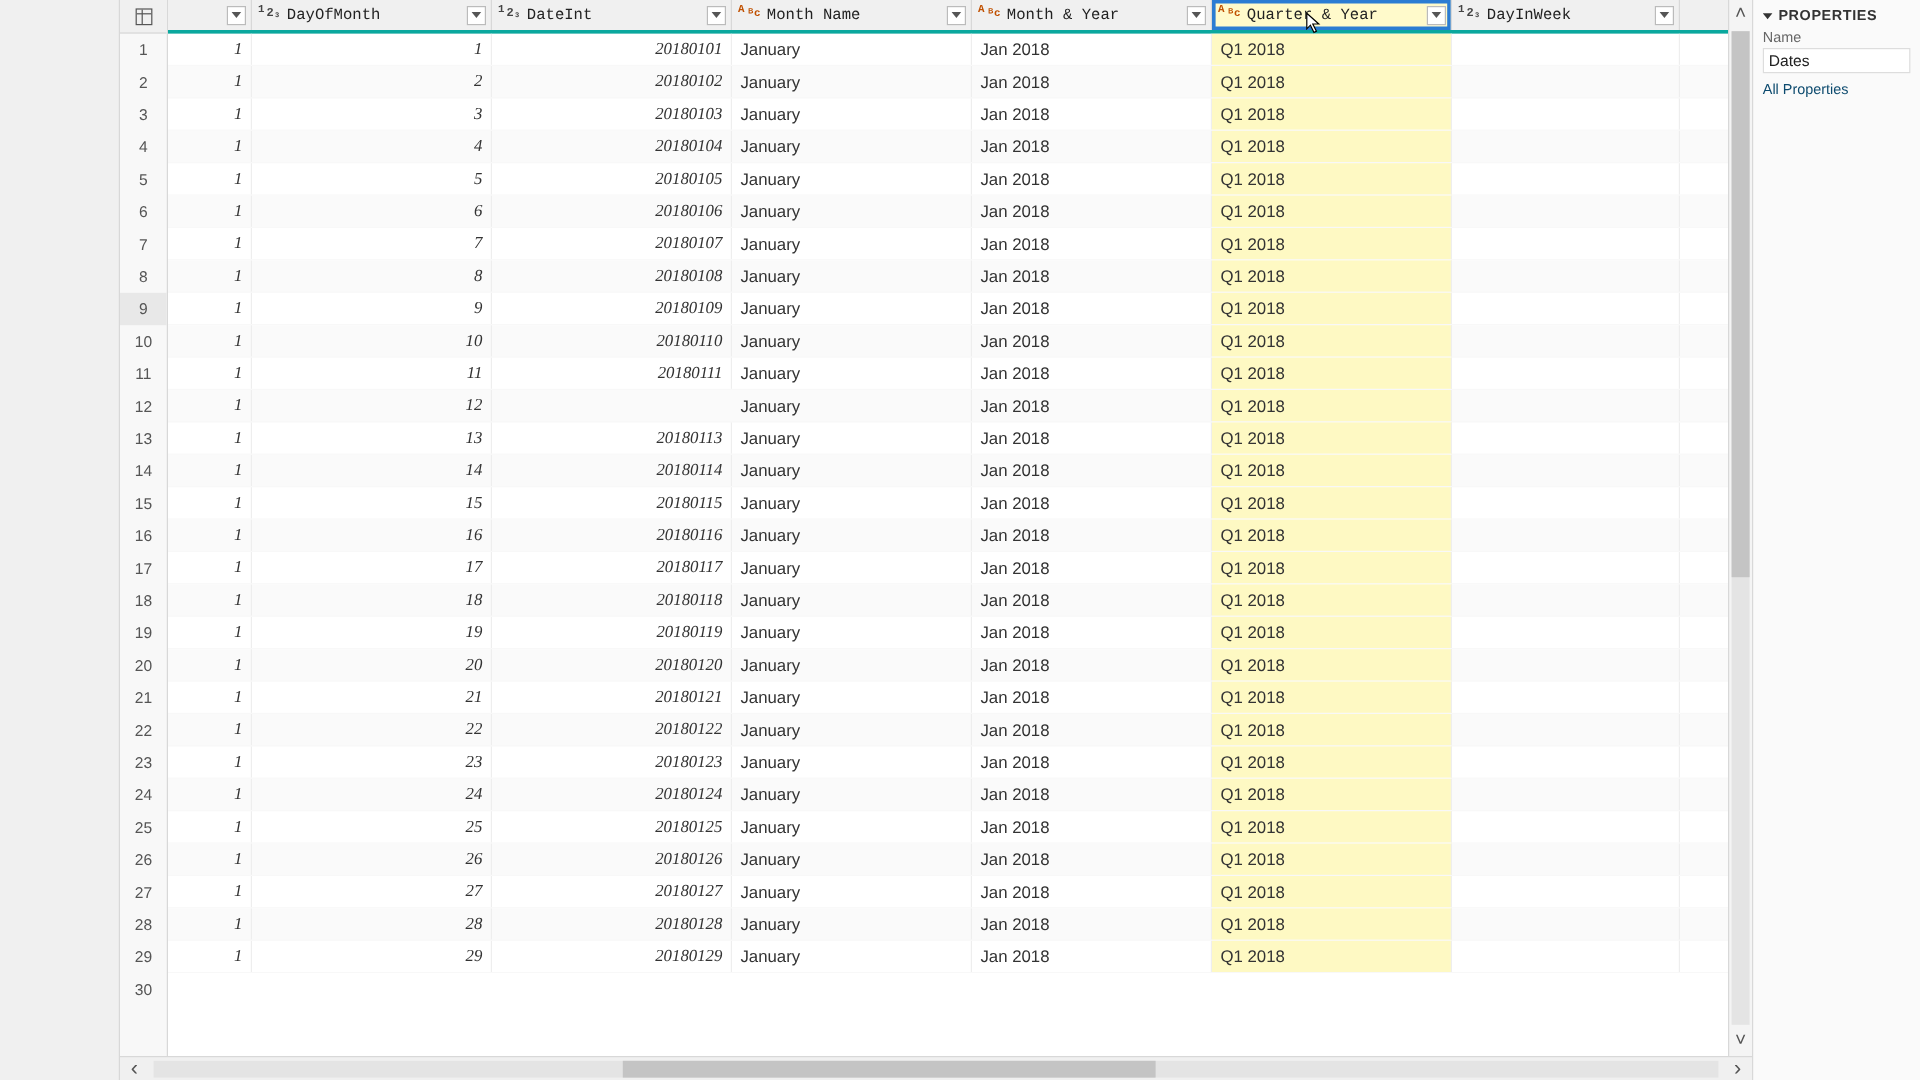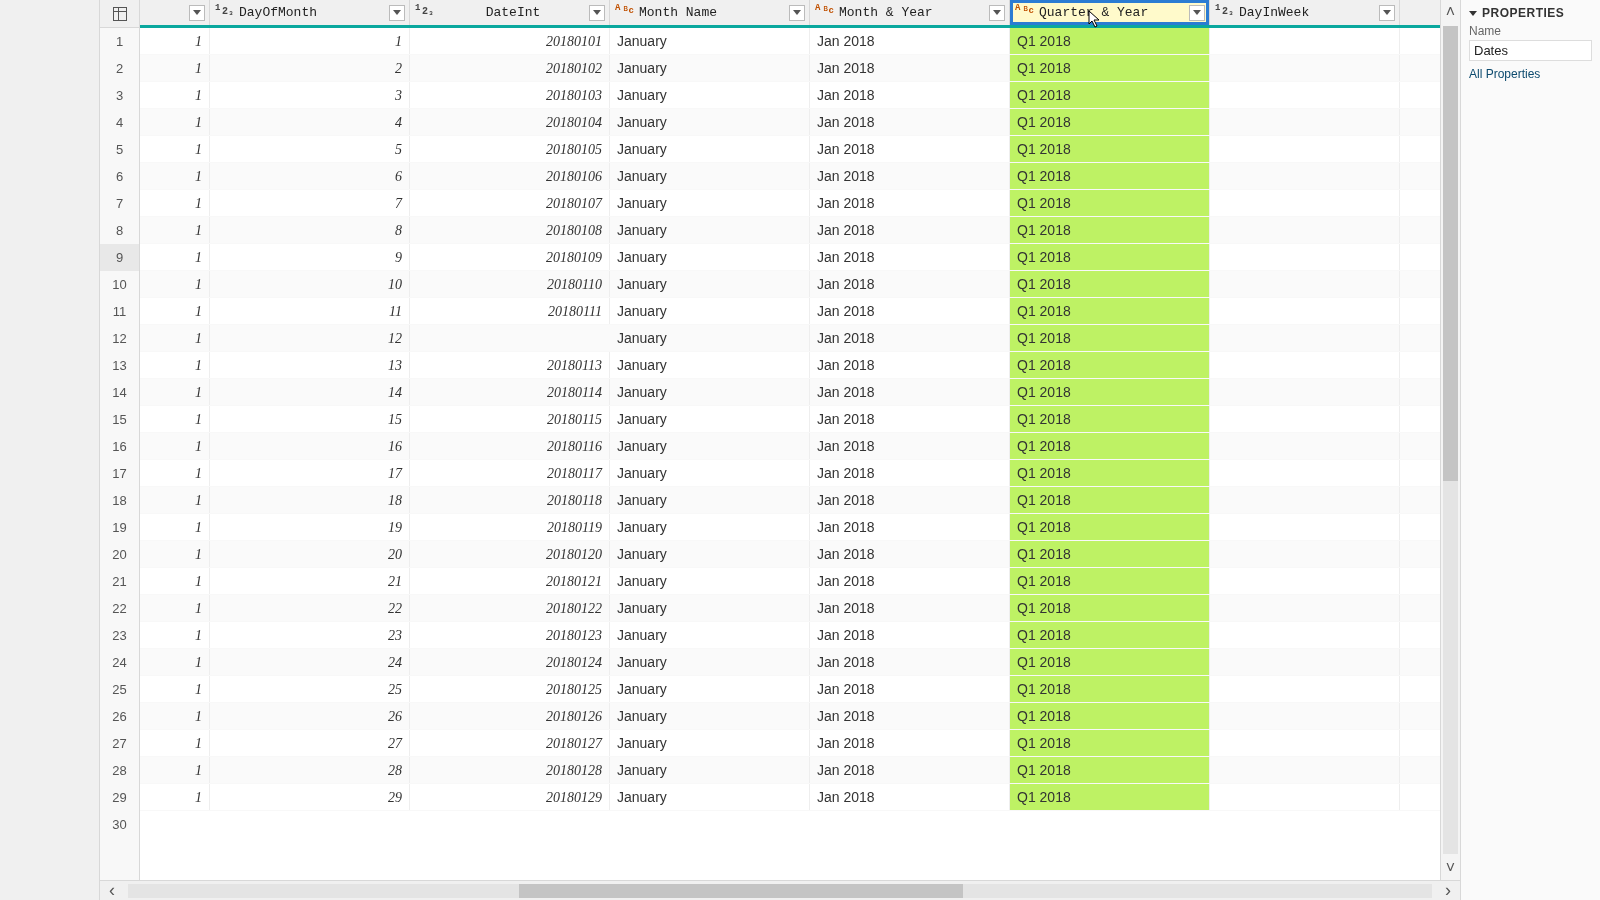--- a/index.html
+++ b/index.html
@@ -27,21 +27,21 @@
 .type-text::before{content:"A";position:absolute;left:1px;top:-1px;font-size:9px;color:#c05000;}
 .type-text::after{content:"ᴮc";position:absolute;left:9px;top:2px;font-size:9px;color:#c05000;}
 .col-name { flex:1; font-size:13px; color:#222; white-space:nowrap; overflow:hidden; text-overflow:ellipsis; }
 .dd { width: 16px; height: 16px; border: 1px solid #bbb; display:flex; align-items:center; justify-content:center; background:#fff; margin-left:2px;}
 .dd::after { content:""; border-left:4px solid transparent; border-right:4px solid transparent; border-top:5px solid #555; }
 .rows { overflow: hidden; }
 .data-row { display: flex; height: 27px; border-bottom: 1px solid #f8f8f8; }
 .data-row:nth-child(even){ background:#fafafa;}
 .cell { border-right: 1px solid #eee; padding: 0 7px; line-height: 27px; font-size: 14px; color: #333; white-space:nowrap; overflow:hidden; font-family:'Segoe UI',sans-serif;}
 .cell.num { text-align: right; font-style: italic; color:#333; font-family:Georgia,serif;}
-.cell.selcol { background: #bef264; }
+.cell.selcol { background: #fef9c3; }
 .hscroll { height: 20px; display: flex; align-items: center; background:#f0f0f0; border-top:1px solid #d8d8d8; }
 .hscroll .arrow { width:24px; text-align:center; color:#555; font-size:18px; cursor:pointer;}
 .hscroll .track { flex:1; height:14px; background:#e4e4e4; position:relative; margin:0 4px;}
 .hscroll .thumb { position:absolute; left:30%; width:34%; top:0; bottom:0; background:#c4c4c4;}
 .vscroll { width:20px; background:#f4f4f4; border-left:1px solid #d8d8d8; display:flex; flex-direction:column;}
 .vscroll .arrow{ height:24px; text-align:center; color:#555; font-size:16px; line-height:24px;}
 .vscroll .track{ flex:1; position:relative; background:#e4e4e4; margin:2px;}
 .vscroll .thumb{ position:absolute; top:0; height:55%; left:0; right:0; background:#c4c4c4;}
 .status { height:26px; line-height:26px; padding:0 8px; color:#555; border-top:1px solid #d8d8d8; font-size:13px; display:flex; justify-content:space-between;}
 .right { width:140px; border-left:1px solid #d8d8d8; background:#fafafa; padding:6px 8px; overflow:hidden;}
@@ -106,21 +106,21 @@
           <div class="columns" id="colhdrs">
               <div class="col-hdr" style="width: 70px;">
                 <span style="flex:1"></span>
                 <span class="dd"></span>
               </div>
               <div class="col-hdr" style="width: 200px; position: relative;">
                 <span class="type-icon type-num"></span>
                 <span class="col-name">DayOfMonth</span>
                 <span class="dd"></span>
               </div>
-              <div class="col-hdr" style="width: 200px; position: relative; text-align: center;">
+              <div class="col-hdr" style="width: 200px; position: relative;">
                 <span class="type-icon type-num"></span>
                 <span class="col-name">DateInt</span>
                 <span class="dd"></span>
               </div>
               <div class="col-hdr" style="width: 200px; position: relative;">
                 <span class="type-icon type-text"></span>
                 <span class="col-name">Month Name</span>
                 <span class="dd"></span>
               </div>
               <div class="col-hdr" style="width: 200px; position: relative;">

